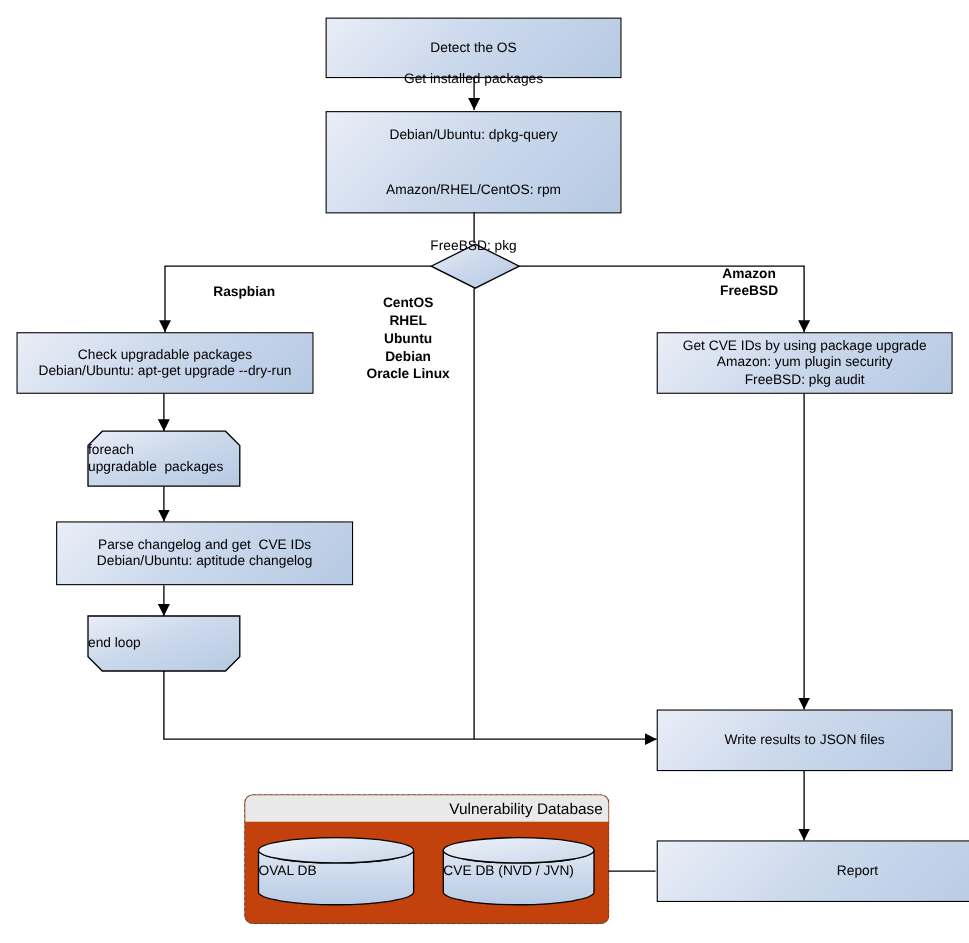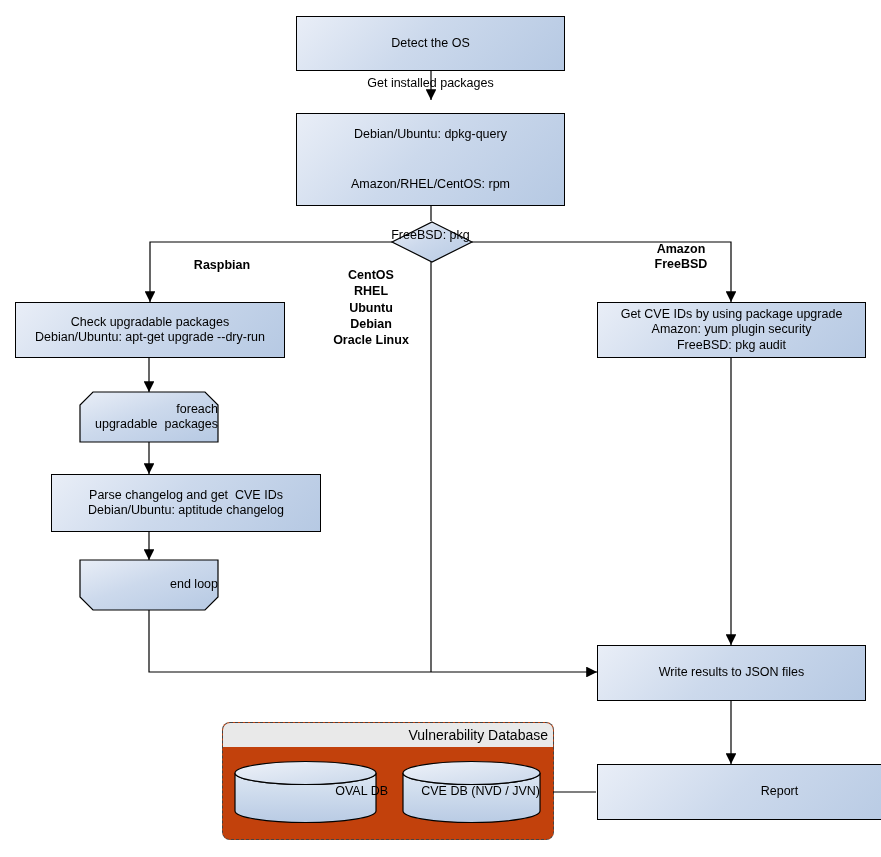--- a/index.html
+++ b/index.html
@@ -24,21 +24,21 @@
     font-size: 12.5px;
     line-height: 15.5px;
     text-align: center;
     z-index: 2;
   }
   .ln { white-space: pre; }
   .overlay-label {
     position: absolute;
     display: flex;
     flex-direction: column;
-    align-items: flex-end;
+    align-items: flex-start;
     justify-content: center;
     font-size: 12.5px;
     line-height: 15.5px;
     text-align: center;
     z-index: 2;
     pointer-events: none;
   }
   .edge-label {
     position: absolute;
     text-align: center;
@@ -129,21 +129,21 @@
     <g>
       <path d="M403,773 L403,811 A68.5,11.5 0 0 0 540,811 L540,773 A68.5,11.5 0 0 1 403,773 Z" fill="url(#cylBody)" stroke="#000" stroke-width="1.2"></path>
       <ellipse cx="471.5" cy="773" rx="68.5" ry="11.5" fill="url(#cylTop)" stroke="#000" stroke-width="1.2"></ellipse>
     </g>
   </svg>
 
   <div class="node" style="left:296px; top:16px; width:267px; height:53px;">
     <div class="ln">Detect the OS</div>
   </div>
 
-  <div class="node" style="left:296px; top:113px; width:267px; height:91px;gap:35px;">
+  <div class="node" style="left:296px; top:101px; width:267px; height:91px;gap:35px;">
     <div class="ln">Get installed packages</div>
     <div class="ln">Debian/Ubuntu: dpkg-query</div>
     <div class="ln">Amazon/RHEL/CentOS: rpm</div>
     <div class="ln">FreeBSD: pkg</div>
   </div>
 
   <div class="node" style="left:15px; top:302px; width:268px; height:54px;">
     <div class="ln">Check upgradable packages</div>
     <div class="ln">Debian/Ubuntu: apt-get upgrade --dry-run</div>
   </div>

